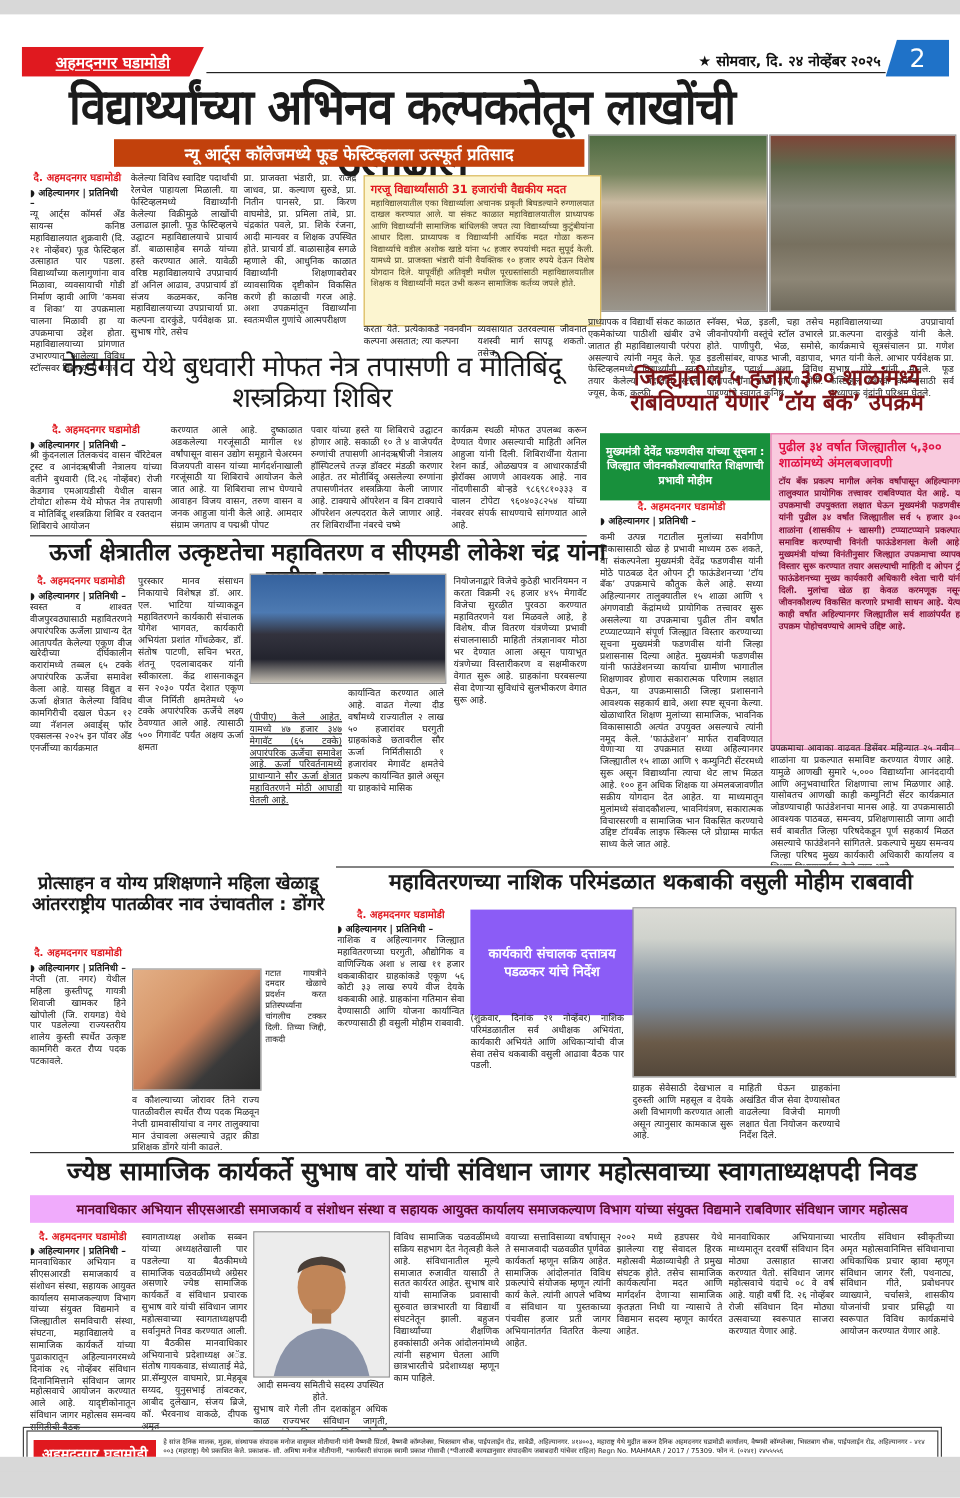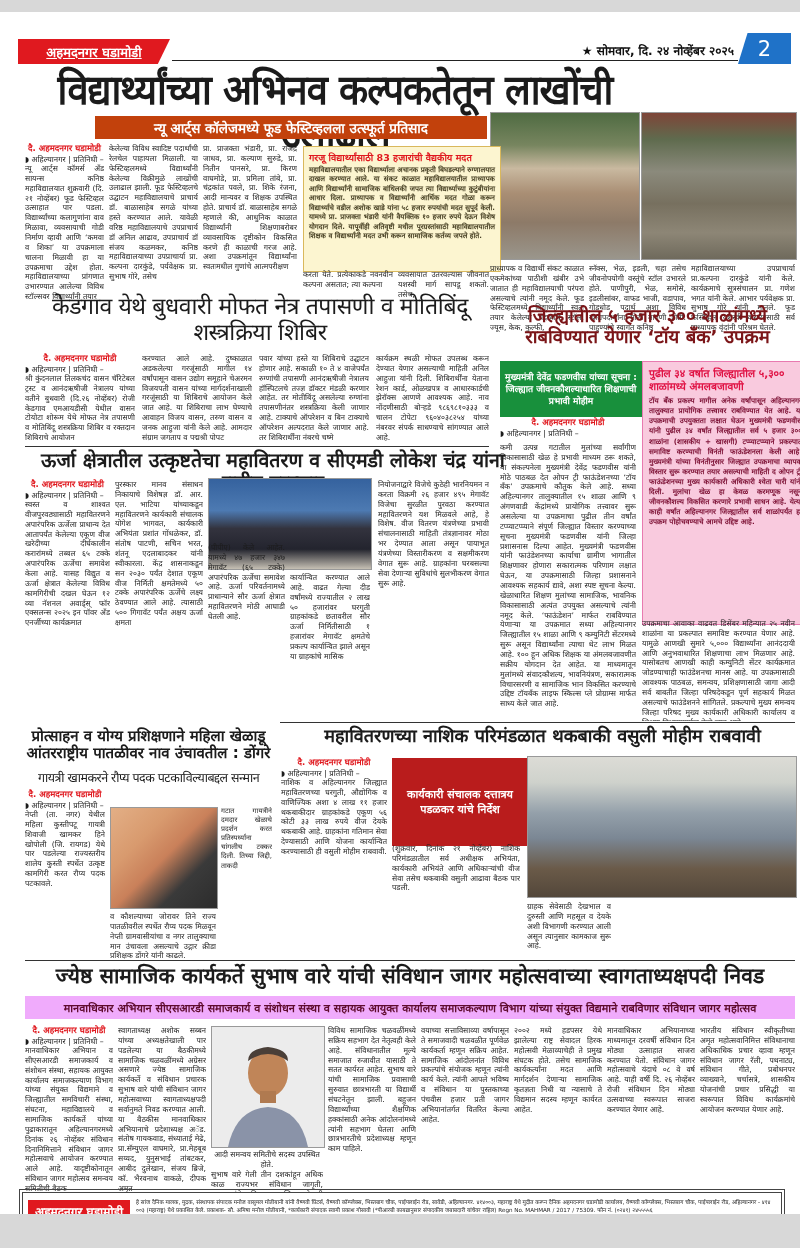--- a/index.html
+++ b/index.html
@@ -20,31 +20,31 @@
           transform:scaleY(1.08);transform-origin:top;}
   .bar{display:flex;align-items:center;justify-content:center;color:#fff;font-weight:bold;text-align:center;}
   .bar-red{background:#c2410c;font-size:13.5px;}
   .bar-purple{background:#6b1d8f;font-size:11px;}
   .bar-pink{background:#f0abfc;color:#5f0b2e;font-size:11px;}
   .h2{font-weight:bold;line-height:1.15;}
   .h-serif{font-weight:500;letter-spacing:-0.5px;}
   
   .col{font-size:7.6px;line-height:1.3;text-align:justify;overflow:hidden;color:#1c1c1c;}
   .byline-paper{color:#e0191f;font-weight:bold;font-size:8.5px;text-align:center;}
-  .byline-city{font-weight:normal;font-size:7.8px;margin-top:1px;}
+  .byline-city{font-weight:bold;font-size:7.8px;margin-top:1px;}
   
   .box-yellow{background:#fcf5d0;border:1px solid #d9b85c;padding:4px 5px;overflow:hidden;}
   .box-yellow .t{color:#e0191f;font-weight:bold;font-size:9.5px;margin-bottom:2px;}
-  .box-yellow .b{font-size:7px;font-weight:bold;color:#4a4326;line-height:1.35;text-align:justify;}
+  .box-yellow .b{font-size:7px;font-weight:normal;color:#4a4326;line-height:1.35;text-align:justify;}
   .box-green{background:#18903c;color:#fff;font-weight:bold;font-size:9px;text-align:center;
              display:flex;align-items:center;justify-content:center;padding:3px;line-height:1.35;}
   .box-pink{background:#f9cade;border:1px solid #e87ab0;padding:5px 6px;overflow:hidden;}
   .box-pink .t{color:#e01345;font-weight:bold;font-size:10.5px;line-height:1.25;margin-bottom:3px;}
   .box-pink .b{color:#7c1034;font-weight:bold;font-size:7.2px;line-height:1.4;text-align:justify;}
-  .box-blue{background:#b91c1c;color:#fff;font-weight:bold;font-size:11px;text-align:center;
+  .box-blue{background:#8b5cf6;color:#fff;font-weight:bold;font-size:11px;text-align:center;
             display:flex;align-items:center;justify-content:center;padding:4px;line-height:1.4;}
   .h-maroon{color:#7b1518;}
   .rule{border-top:1px solid #333;}
   
   .photo{overflow:hidden;border:1px solid #999;}
   .cap{font-size:7.6px;line-height:1.3;text-align:justify;}
   
   .footer-box{border:1px solid #444;outline:1px solid #444;outline-offset:2px;
               display:flex;align-items:center;gap:6px;padding:3px 5px;background:#fff;}
   .footer-brand{background:#e0191f;color:#fff;font-weight:bold;font-size:12px;padding:3px 7px;white-space:nowrap;}
@@ -76,21 +76,21 @@
 
   <div class="abs" style="left:25px;top:130px;width:79px;">
     <div class="byline-paper">दै. अहमदनगर घडामोडी</div>
     <div class="byline-city">◗ अहिल्यानगर | प्रतिनिधी –</div>
     <div class="col" style="height:193px;">न्यू आर्ट्स कॉमर्स अँड सायन्स कनिष्ठ महाविद्यालयात शुक्रवारी (दि. २१ नोव्हेंबर) फूड फेस्टिव्हल उत्साहात पार पडला. विद्यार्थ्यांच्या कलागुणांना वाव मिळावा, व्यवसायाची गोडी निर्माण व्हावी आणि ‘कमवा व शिका’ या उपक्रमाला चालना मिळावी हा या उपक्रमाचा उद्देश होता. महाविद्यालयाच्या प्रांगणात उभारण्यात आलेल्या विविध स्टॉल्सवर विद्यार्थ्यांनी तयार</div>
   </div>
   <div class="abs col" style="left:109px;top:132px;width:89px;height:213px;">केलेल्या विविध स्वादिष्ट पदार्थांची रेलचेल पाहायला मिळाली. या फेस्टिव्हलमध्ये विद्यार्थ्यांनी केलेल्या विक्रीमुळे लाखोंची उलाढाल झाली. फूड फेस्टिव्हलचे उद्घाटन महाविद्यालयाचे प्राचार्य डॉ. बाळासाहेब सगळे यांच्या हस्ते करण्यात आले. यावेळी वरिष्ठ महाविद्यालयाचे उपप्राचार्य डॉ अनिल आढाव, उपप्राचार्य डॉ संजय कळमकर, कनिष्ठ महाविद्यालयाच्या उपप्राचार्या प्रा. कल्पना दारकुंडे, पर्यवेक्षक प्रा. सुभाष गोरे, तसेच</div>
   <div class="abs col" style="left:203px;top:132px;width:94px;height:213px;">प्रा. प्राजक्ता भंडारी, प्रा. राजेंद्र जाधव, प्रा. कल्याण सुरुडे, प्रा. नितीन पानसरे, प्रा. किरण वाघमोडे, प्रा. प्रमिला तांबे, प्रा. चंद्रकांत पवले, प्रा. शिके रंजना, आदी मान्यवर व शिक्षक उपस्थित होते. प्राचार्य डॉ. बाळासाहेब सगळे म्हणाले की, आधुनिक काळात विद्यार्थ्यांनी शिक्षणाबरोबर व्यावसायिक दृष्टीकोन विकसित करणे ही काळाची गरज आहे. अशा उपक्रमांतून विद्यार्थ्यांना स्वतःमधील गुणांचे आत्मपरीक्षण</div>
 
   <div class="abs box-yellow" style="left:303px;top:134px;width:186px;height:116px;">
-    <div class="t">गरजू विद्यार्थ्यांसाठी  83 हजारांची वैद्यकीय मदत</div>
+    <div class="t">गरजू विद्यार्थ्यांसाठी  31 हजारांची वैद्यकीय मदत</div>
     <div class="b">महाविद्यालयातील एका विद्यार्थ्याला अचानक प्रकृती बिघडल्याने रुग्णालयात दाखल करण्यात आले. या संकट काळात महाविद्यालयातील प्राध्यापक आणि विद्यार्थ्यांनी सामाजिक बांधिलकी जपत त्या विद्यार्थ्याच्या कुटुंबीयांना आधार दिला. प्राध्यापक व विद्यार्थ्यांनी आर्थिक मदत गोळा करून विद्यार्थ्याचे वडील अशोक खाडे यांना ५८ हजार रुपयांची मदत सुपूर्द केली. यामध्ये प्रा. प्राजक्ता भंडारी यांनी वैयक्तिक १० हजार रुपये देऊन विशेष योगदान दिले. यापूर्वीही अतिवृष्टी मधील पूरग्रस्तांसाठी महाविद्यालयातील शिक्षक व विद्यार्थ्यांनी मदत उभी करून सामाजिक कर्तव्य जपले होते.</div>
   </div>
   <div class="abs col" style="left:303px;top:258px;width:90px;height:86px;">करता येते. प्रत्येकाकडे नवनवीन कल्पना असतात; त्या कल्पना</div>
   <div class="abs col" style="left:398px;top:258px;width:91px;height:86px;">व्यवसायात उतरवल्यास जीवनात यशस्वी मार्ग सापडू शकतो. तसेच,</div>
 
   <div class="abs col" style="left:490px;top:252px;width:94px;height:92px;">प्राध्यापक व विद्यार्थी संकट काळात एकमेकांच्या पाठीशी खंबीर उभे जातात ही महाविद्यालयाची परंपरा असल्याचे त्यांनी नमूद केले. फूड फेस्टिव्हलमध्ये विद्यार्थ्यांनी स्वतः तयार केलेल्या पदार्थांचे स्टॉल, ज्यूस, केक, कुल्फी,</div>
   <div class="abs col" style="left:691px;top:252px;width:104px;height:92px;">महाविद्यालयाच्या उपप्राचार्या प्रा.कल्पना दारकुंडे यांनी केले. कार्यक्रमाचे सूत्रसंचालन प्रा. गणेश भगत यांनी केले. आभार पर्यवेक्षक प्रा. सुभाष गोरे यांनी मानले. फूड फेस्टिव्हल यशस्वी करण्यासाठी सर्व प्राध्यापक वृंदांनी परिश्रम घेतले.</div>
   <div class="abs col" style="left:589px;top:252px;width:97px;height:92px;">स्नॅक्स, भेळ, इडली, चहा तसेच जीवनोपयोगी वस्तूंचे स्टॉल उभारले होते. पाणीपुरी, भेळ, समोसे, इडलीसांबर, वाफड भाजी, वडापाव, गोडधोड पदार्थ अशा विविध खाद्यपदार्थांना मोठी मागणी होती. पाहुण्यांचे स्वागत कनिष्ठ</div>
 
   <div class="abs h2 h-serif" style="left:25px;top:281px;width:470px;font-size:23px;text-align:center;font-weight:500;">केडगाव येथे बुधवारी मोफत नेत्र तपासणी व मोतिबिंदू शस्त्रक्रिया शिबिर</div>
@@ -121,49 +121,49 @@
 
   <div class="abs rule" style="left:25px;top:434px;width:464px;"></div>
   <div class="abs h2" style="left:25px;top:438px;width:496px;font-size:19.5px;text-align:center;">ऊर्जा क्षेत्रातील उत्कृष्टतेचा महावितरण व सीएमडी लोकेश चंद्र यांना राष्ट्रीय पुरस्कार</div>
   <div class="abs" style="left:25px;top:466px;width:85px;">
     <div class="byline-paper">दै. अहमदनगर घडामोडी</div>
     <div class="byline-city">◗ अहिल्यानगर | प्रतिनिधी –</div>
     <div class="col" style="height:220px;">स्वस्त व शाश्वत वीजपुरवठ्यासाठी महावितरणने अपारंपरिक ऊर्जेला प्राधान्य देत आतापर्यंत केलेल्या एकूण वीज खरेदीच्या दीर्घकालीन करारांमध्ये तब्बल ६५ टक्के अपारंपरिक ऊर्जेचा समावेश केला आहे. यासह विद्युत व ऊर्जा क्षेत्रात केलेल्या विविध कामगिरीची दखल घेऊन १२ व्या नॅशनल अवार्ड्स् फॉर एक्सलन्स २०२५ इन पॉवर अँड एनर्जीच्या कार्यक्रमात</div>
   </div>
   <div class="abs col" style="left:115px;top:468px;width:88px;height:240px;">पुरस्कार मानव संसाधन निकायाचे विशेषज्ञ डॉ. आर. एल. भाटिया यांच्याकडून महावितरणने कार्यकारी संचालक योगेश भागवत, कार्यकारी अभियंता प्रशांत गोंधळेकर, डॉ. संतोष पाटणी, सचिन भरत, शंतनू एदलाबादकर यांनी स्वीकारला. केंद्र शासनाकडून सन २०३० पर्यंत देशात एकूण वीज निर्मिती क्षमतेमध्ये ५० टक्के अपारंपरिक ऊर्जेचे लक्ष्य ठेवण्यात आले आहे. त्यासाठी ५०० गिगावॅट पर्यंत अक्षय ऊर्जा क्षमता</div>
   <div class="abs photo" style="left:208px;top:466px;width:162px;height:90px;background:linear-gradient(180deg,#35629e 0%,#4d7ab2 35%,#33333e 55%,#23242e 78%,#c6c0b4 100%);"></div>
-  <div class="abs col" style="left:208px;top:531px;width:77px;height:148px;">(पीपीए) केले आहेत. यामध्ये ४७ हजार ३४७ मेगावॅट (६५ टक्के) अपारंपरिक ऊर्जेचा समावेश आहे. ऊर्जा परिवर्तनामध्ये प्राधान्याने सौर ऊर्जा क्षेत्रात महावितरणने मोठी आघाडी घेतली आहे.</div>
+  <div class="abs col" style="left:208px;top:581px;width:77px;height:148px;text-decoration:underline;">(पीपीए) केले आहेत. यामध्ये ४७ हजार ३४७ मेगावॅट (६५ टक्के) अपारंपरिक ऊर्जेचा समावेश आहे. ऊर्जा परिवर्तनामध्ये प्राधान्याने सौर ऊर्जा क्षेत्रात महावितरणने मोठी आघाडी घेतली आहे.</div>
   <div class="abs col" style="left:290px;top:561px;width:80px;height:148px;">कार्यान्वित करण्यात आले आहे. वाढत गेल्या दीड वर्षांमध्ये राज्यातील २ लाख ५० हजारांवर घरगुती ग्राहकांकडे छतावरील सौर ऊर्जा निर्मितीसाठी १ हजारांवर मेगावॅट क्षमतेचे प्रकल्प कार्यान्वित झाले असून या ग्राहकांचे मासिक</div>
   <div class="abs col" style="left:378px;top:468px;width:111px;height:240px;">नियोजनाद्वारे विजेचे कुठेही भारनियमन न करता विक्रमी २६ हजार ४९५ मेगावॅट विजेचा सुरळीत पुरवठा करण्यात महावितरणने यश मिळवले आहे, हे विशेष. वीज वितरण यंत्रणेच्या प्रभावी संचालनासाठी माहिती तंत्रज्ञानावर मोठा भर देण्यात आला असून पायाभूत यंत्रणेच्या विस्तारीकरण व सक्षमीकरण वेगात सुरू आहे. ग्राहकांना घरबसल्या सेवा देणाऱ्या सुविधांचे सुलभीकरण वेगात सुरू आहे.</div>
 
   <div class="abs h2" style="left:25px;top:716px;width:247px;font-size:15px;text-align:center;">
     <div>प्रोत्साहन व योग्य प्रशिक्षणाने महिला खेळाडू</div>
     <div>आंतरराष्ट्रीय पातळीवर नाव उंचावतील : डोंगरे</div>
   </div>
-  <div class="abs h-serif" style="left:25px;top:757px;width:247px;font-size:12.5px;text-align:center;font-weight:500;">गायत्री खामकरने रौप्य पदक पटकाविल्याबद्दल सन्मान</div>
   <div class="abs" style="left:25px;top:776px;width:80px;">
     <div class="byline-paper">दै. अहमदनगर घडामोडी</div>
     <div class="byline-city">◗ अहिल्यानगर | प्रतिनिधी –</div>
     <div class="col" style="height:138px;">नेप्ती (ता. नगर) येथील महिला कुस्तीपटू गायत्री शिवाजी खामकर हिने खोपोली (जि. रायगड) येथे पार पडलेल्या राज्यस्तरीय शालेय कुस्ती स्पर्धेत उत्कृष्ट कामगिरी करत रौप्य पदक पटकावले.</div>
   </div>
   <div class="abs photo" style="left:110px;top:795px;width:106px;height:100px;background:linear-gradient(135deg,#e3af86 0%,#d89a6e 30%,#c9805a 50%,#3a3a3a 72%,#2c2c2c 100%);"></div>
   <div class="abs col" style="left:221px;top:795px;width:51px;height:160px;font-size:7px;">गटात गायत्रीने दमदार खेळाचे प्रदर्शन करत प्रतिस्पर्ध्यांना चांगलीच टक्कर दिली. तिच्या जिद्दी, ताकदी</div>
   <div class="abs col" style="left:110px;top:900px;width:106px;height:56px;">व कौशल्याच्या जोरावर तिने राज्य पातळीवरील स्पर्धेत रौप्य पदक मिळवून नेप्ती ग्रामवासीयांचा व नगर तालुक्याचा मान उंचावला असल्याचे उद्गार क्रीडा प्रशिक्षक डोंगरे यांनी काढले.</div>
 
   <div class="abs rule" style="left:280px;top:710px;width:515px;"></div>
   <div class="abs h2" style="left:290px;top:714px;width:505px;font-size:18px;text-align:center;">महावितरणच्या नाशिक परिमंडळात थकबाकी वसुली मोहीम राबवावी</div>
   <div class="abs" style="left:281px;top:744px;width:106px;">
     <div class="byline-paper">दै. अहमदनगर घडामोडी</div>
     <div class="byline-city">◗ अहिल्यानगर | प्रतिनिधी –</div>
     <div class="col" style="height:188px;">नाशिक व अहिल्यानगर जिल्ह्यात महावितरणच्या घरगुती, औद्योगिक व वाणिज्यिक अशा ४ लाख ११ हजार थकबाकीदार ग्राहकांकडे एकूण ५६ कोटी ३३ लाख रुपये वीज देयके थकबाकी आहे. ग्राहकांना गतिमान सेवा देण्यासाठी आणि योजना कार्यान्वित करण्यासाठी ही वसुली मोहीम राबवावी.</div>
   </div>
   <div class="abs box-blue" style="left:392px;top:746px;width:128px;height:80px;">कार्यकारी संचालक दत्तात्रय पडळकर यांचे निर्देश</div>
   <div class="abs col" style="left:392px;top:832px;width:128px;height:126px;">(शुक्रवार, दिनांक २१ नोव्हेंबर) नाशिक परिमंडळातील सर्व अधीक्षक अभियंता, कार्यकारी अभियंते आणि अधिकाऱ्यांची वीज सेवा तसेच थकबाकी वसुली आढावा बैठक पार पडली.</div>
   <div class="abs photo" style="left:527px;top:744px;width:268px;height:140px;background:linear-gradient(180deg,#dcdcd6 0%,#cfd2cc 18%,#94a0aa 40%,#7b8794 58%,#6a5a48 80%,#53473a 100%);"></div>
   <div class="abs col" style="left:527px;top:890px;width:84px;height:68px;">ग्राहक सेवेसाठी देखभाल व दुरुस्ती आणि महसूल व देयके अशी विभागणी करण्यात आली असून त्यानुसार कामकाज सुरू आहे.</div>
+  <div class="abs col" style="left:616px;top:890px;width:84px;height:68px;">माहिती घेऊन ग्राहकांना अखंडित वीज सेवा देण्यासोबत वाढलेल्या विजेची मागणी लक्षात घेता नियोजन करण्याचे निर्देश दिले.</div>
 
   <div class="abs rule" style="left:25px;top:948px;width:770px;"></div>
   <div class="abs h2" style="left:25px;top:952px;width:770px;font-size:21px;text-align:center;">ज्येष्ठ सामाजिक कार्यकर्ते सुभाष वारे यांची संविधान जागर महोत्सवाच्या स्वागताध्यक्षपदी निवड</div>
   <div class="abs bar bar-pink" style="left:25px;top:984px;width:770px;height:23px;">मानवाधिकार अभियान सीएसआरडी समाजकार्य व संशोधन संस्था व सहायक आयुक्त कार्यालय समाजकल्याण विभाग यांच्या संयुक्त विद्यमाने राबविणार संविधान जागर महोत्सव</div>
 
   <div class="abs" style="left:25px;top:1012px;width:88px;">
     <div class="byline-paper">दै. अहमदनगर घडामोडी</div>
     <div class="byline-city">◗ अहिल्यानगर | प्रतिनिधी –</div>
     <div class="col" style="height:158px;">मानवाधिकार अभियान व सीएसआरडी समाजकार्य व संशोधन संस्था, सहायक आयुक्त कार्यालय समाजकल्याण विभाग यांच्या संयुक्त विद्यमाने व जिल्ह्यातील समविचारी संस्था, संघटना, महाविद्यालये व सामाजिक कार्यकर्ते यांच्या पुढाकारातून अहिल्यानगरमध्ये दिनांक २६ नोव्हेंबर संविधान दिनानिमित्ताने संविधान जागर महोत्सवाचे आयोजन करण्यात आले आहे. यादृष्टीकोनातून संविधान जागर महोत्सव समन्वय समितीची बैठक</div>
   </div>

